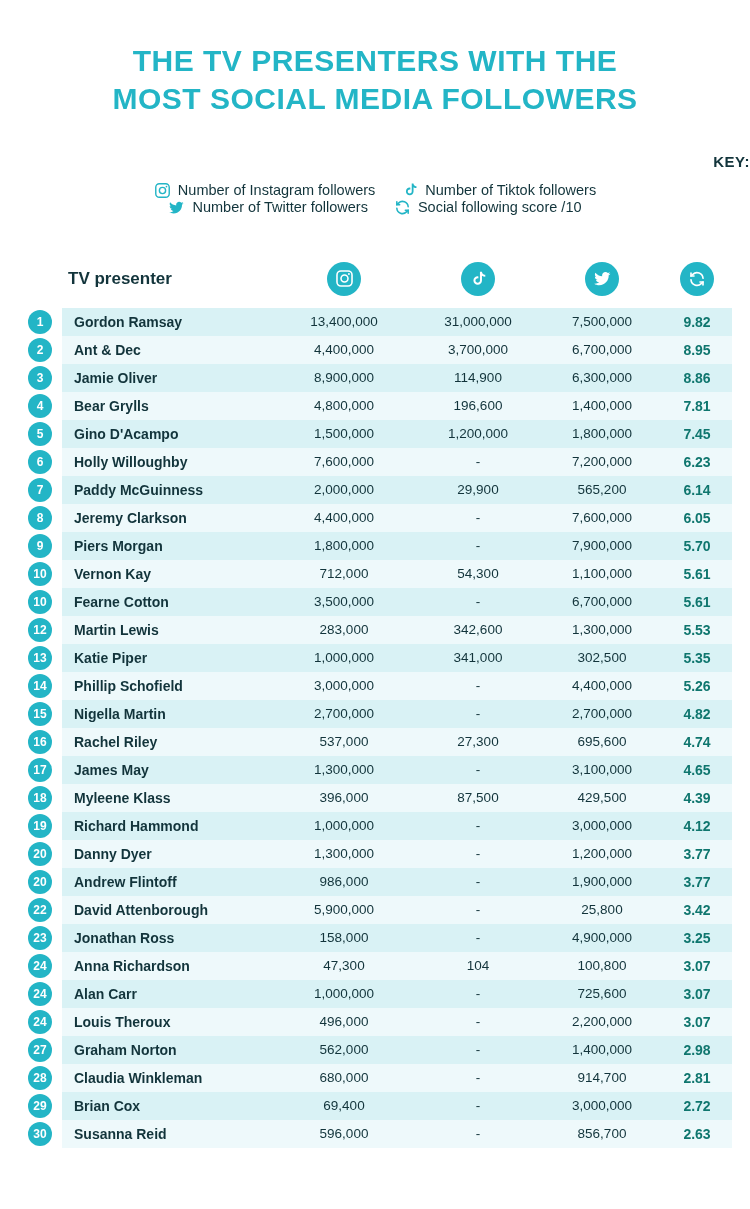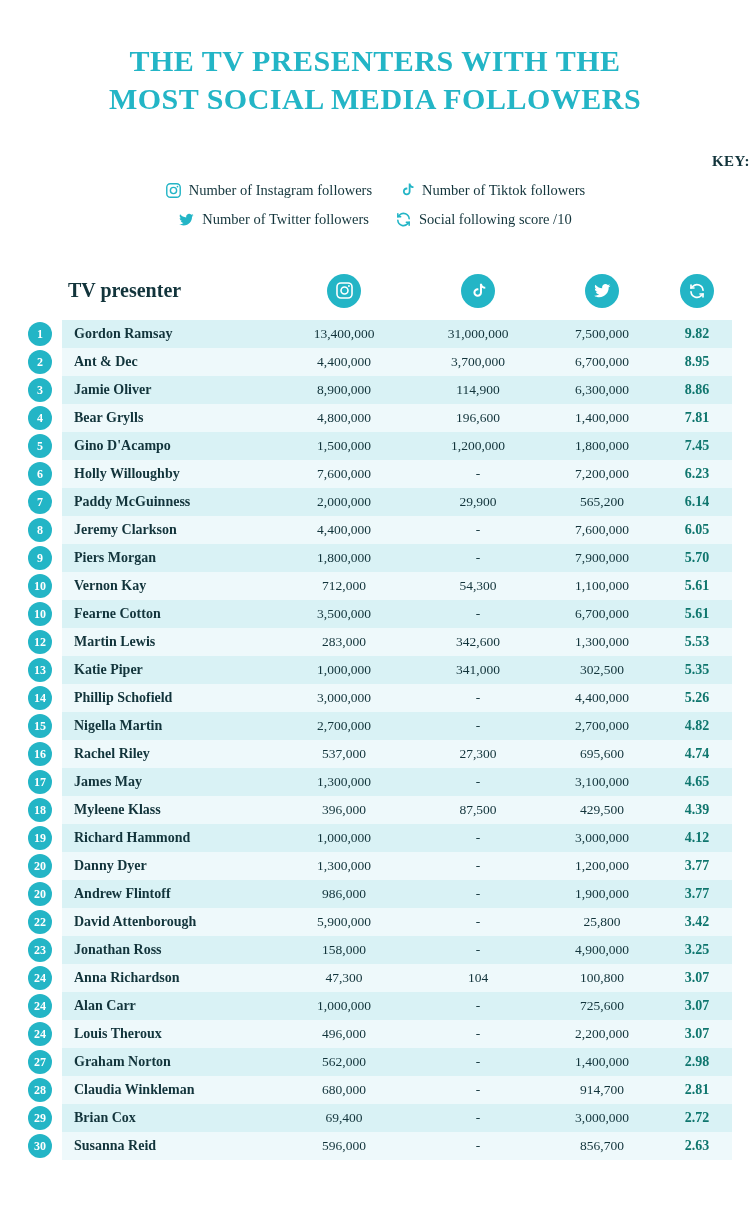--- a/index.html
+++ b/index.html
@@ -12,21 +12,20 @@
     height: 1209px;
     font-family: "Liberation Sans", sans-serif;
     color: #12343b;
     position: relative;
     overflow: hidden;
   }
   .page {
     width: 750px;
     height: 1178px;
     position: relative;
-    font-family: Liberation Serif, serif;
   }
 
   
   .title-block {
     padding-top: 42px;
     text-align: center;
   }
   .title-line {
     font-size: 30px;
     font-weight: bold;
@@ -45,21 +44,21 @@
     font-size: 15px;
     font-weight: bold;
     color: #12343b;
     letter-spacing: 0.5px;
     margin-bottom: 12px;
   }
   .key-rows {
     display: flex;
     flex-direction: column;
     align-items: center;
-    gap: 12px;
+    gap: 0;
   }
   .key-row {
     display: flex;
     align-items: center;
     justify-content: center;
     gap: 26px;
   }
   .key-item {
     display: flex;
     align-items: center;
@@ -97,21 +96,21 @@
   col.c-tiktok { width: 128px; }
   col.c-twit   { width: 120px; }
   col.c-score  { width: 70px; }
 
   thead th {
     height: 58px;
     vertical-align: middle;
   }
   .col-head-name {
     text-align: left;
-    font-size: 20px;
+    font-size: 17px;
     font-weight: bold;
     color: #12343b;
     padding-left: 6px !important;
   }
   .head-badge {
     width: 34px;
     height: 34px;
     border-radius: 50%;
     background: #23b5c6;
     color: #ffffff;

